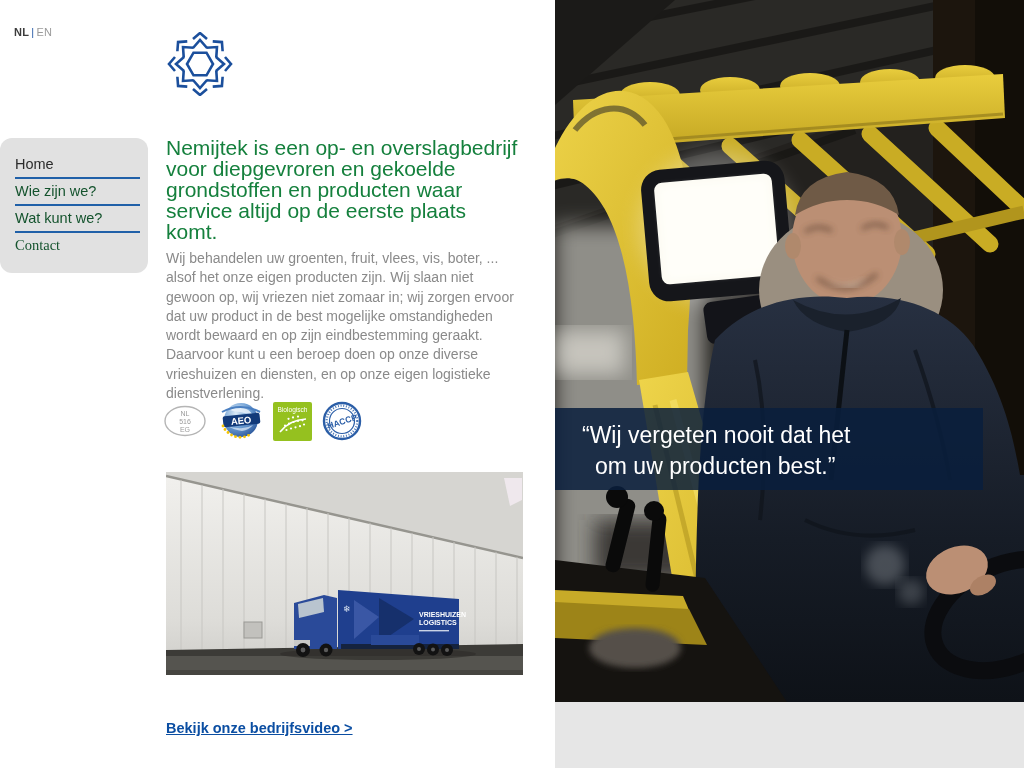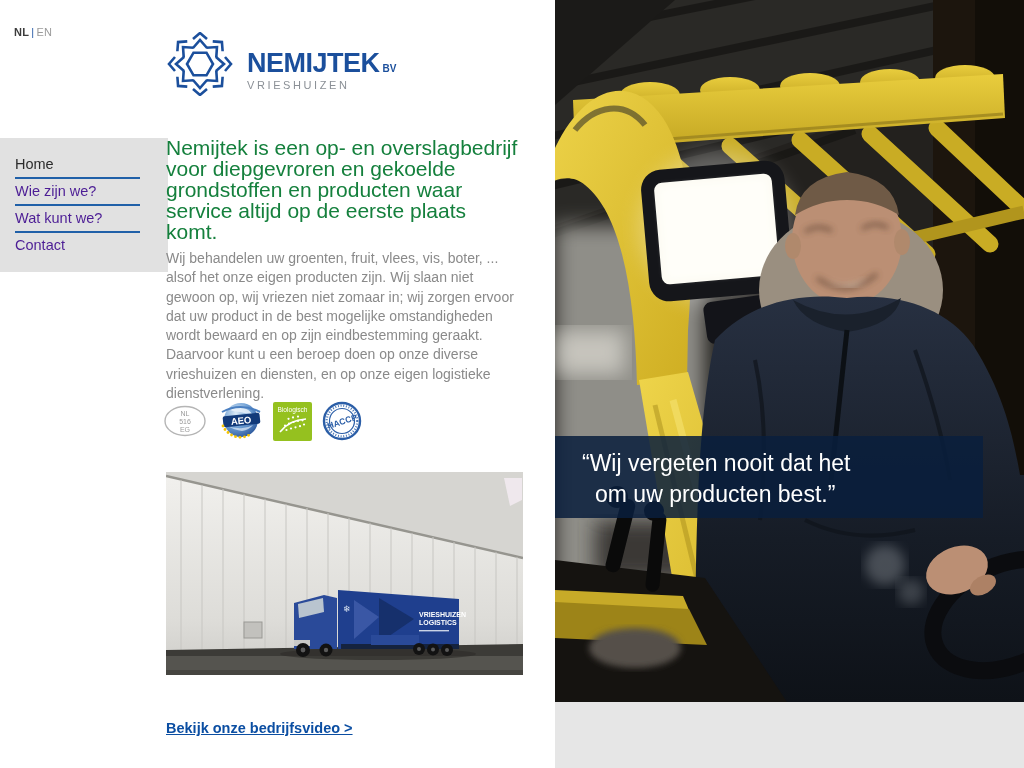--- a/index.html
+++ b/index.html
@@ -17,43 +17,43 @@
 
   
   .logo { position:absolute; left:167px; top:32px; display:flex; align-items:center; cursor:pointer; }
   .logo svg { display:block; }
   .logo-text { margin-left:14px; padding-top:12px; }
   .logo-word { color:#1b4f9c; font-weight:bold; font-size:27px; letter-spacing:-0.5px; line-height:26px; }
   .logo-bv { color:#1b4f9c; font-weight:bold; font-size:10px; margin-left:3px; }
   .logo-sub { color:#8b9096; font-size:11px; letter-spacing:2.6px; margin-top:3px; }
 
   
-  .sidebar { position:absolute; left:0; top:138px; width:168px; background:#e1e1e1; padding:14px 0 14px 15px; }
-  .nav-item { width:125px; font-size:14.5px; padding:4px 0 5px 0; color:#4c1d95; cursor:pointer; border-bottom:2px solid #2060a8; }
+  .sidebar { position:absolute; left:0; top:138px; width:148px; background:#e1e1e1; padding:14px 0 14px 15px;border-radius:12px; }
+  .nav-item { width:125px; font-size:14.5px; padding:4px 0 5px 0; color:#14532d; cursor:pointer; border-bottom:2px solid #2060a8; }
   .nav-item.active { color:#2b2b2b; }
-  .nav-item.last { border-bottom:none; }
+  .nav-item.last { border-bottom:none;font-family:Liberation Serif, serif; }
 
   
   .intro { position:absolute; left:166px; top:137px; width:356px; font-size:21px; line-height:21px; color:#15803d; }
   .bodytext { position:absolute; left:166px; top:249px; width:358px; font-size:14px; line-height:19.3px; color:#8a8a8a; }
 
   
   .badges { position:absolute; left:163px; top:400px; display:flex; align-items:center; }
   .badge { margin-right:9px; }
 
   
   .media { position:absolute; left:166px; top:472px; width:357px; height:203px; }
   .video-link { position:absolute; left:166px; top:720px; font-size:14.5px; font-weight:bold; color:#0b4ea2; text-decoration:underline; cursor:pointer; }
 
   
   .photo { position:absolute; left:555px; top:0; width:469px; height:702px; overflow:hidden; }
   .quote {
     position:absolute; left:555px; top:408px; width:428px; height:82px;
     background:rgba(9,30,60,0.86); color:#ffffff;
-    padding:12px 0 0 27px; font-size:23px; line-height:31px;margin-top:28px;
+    padding:12px 0 0 27px; font-size:23px; line-height:31px;
   }
   .quote .l2 { padding-left:13px; }
   .bottom-strip { position:absolute; left:555px; top:702px; width:469px; height:66px; background:#e6e6e6; }
 </style>
 </head>
 <body>
 
 <div class="page">
 
   <div class="lang">
@@ -86,27 +86,20 @@
               </g>
             <g transform="rotate(270)">
                 <path d="M-7,-16 L0,-24 L7,-16 M-7,-25 L0,-31 L7,-25"></path>
               </g>
             <g transform="rotate(315)">
                 <path d="M-7,-16 L0,-24 L7,-16 M-7,-25 L0,-31 L7,-25"></path>
               </g>
           </g>
         </g>
       </svg>
-    </span>
-    <span class="logo-text">
-      <span style="display:flex;align-items:baseline;">
-        <span class="logo-word">NEMIJTEK</span>
-        <span class="logo-bv">BV</span>
-      </span>
-      <div class="logo-sub">VRIESHUIZEN</div>
     </span>
   </div>
 
   <div class="sidebar">
     <div class="nav-item active">Home</div>
     <div class="nav-item">Wie zijn we?</div>
     <div class="nav-item">Wat kunt we?</div>
     <div class="nav-item last">Contact</div>
   </div>
 

